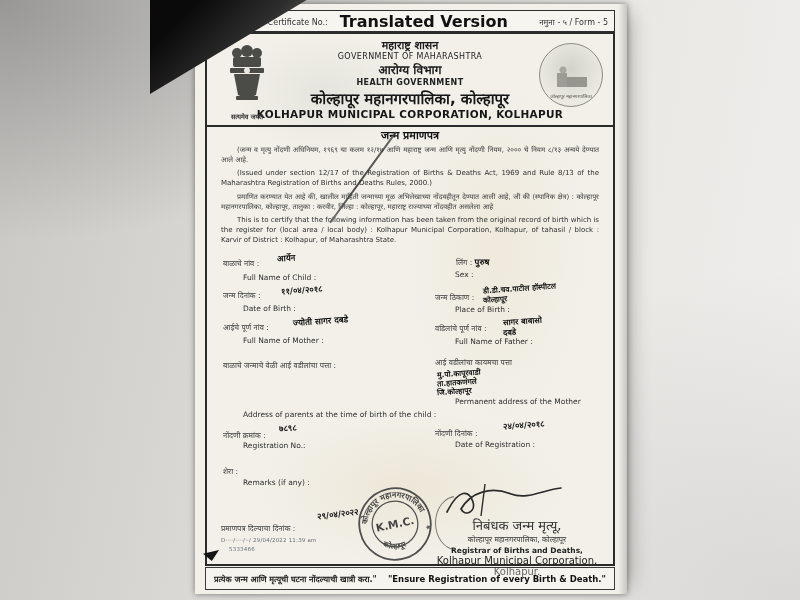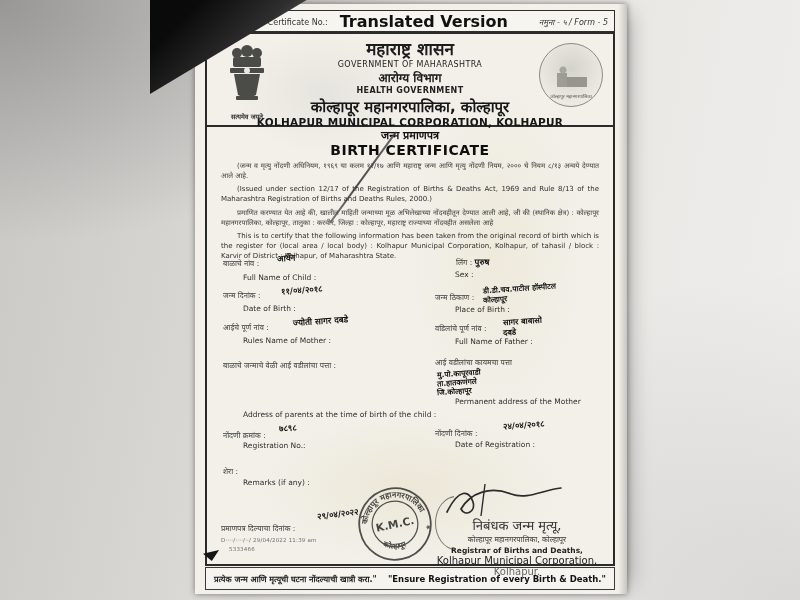--- a/index.html
+++ b/index.html
@@ -25,27 +25,27 @@
     content:"";position:absolute;right:0;top:0;bottom:0;width:9px;
     background:linear-gradient(to left, rgba(90,90,90,.28), transparent);
   }
   .topbar{
     position:absolute;left:10px;top:6px;right:12px;height:20px;
     border:1.6px solid #2e2e2e;display:flex;align-items:center;background:rgba(255,255,255,.35);
   }
   .topbar .cell{padding:0 6px;white-space:nowrap;}
   .tb-left{font-size:8px;flex:1.2;color:#333;}
   .tb-mid{font-size:16px;font-weight:bold;flex:1;text-align:right;color:#111;}
-  .tb-right{font-size:8px;flex:1;text-align:right;color:#333;font-style:italic;}
+  .tb-right{font-size:8px;flex:1;text-align:right;color:#333;}
   .frame{
     position:absolute;left:10px;top:28px;right:12px;height:530px;
     border:2px solid #2b2b2b;
   }
   .hdr{position:relative;height:88px;border-bottom:2px solid #2b2b2b;text-align:center;}
-  .hdr-line1{font-size:17px;font-weight:bold;margin-top:3px;color:#1d1d1d;}
+  .hdr-line1{font-size:11px;font-weight:bold;margin-top:3px;color:#1d1d1d;}
   .hdr-line2{font-size:8px;font-weight:normal;letter-spacing:.4px;color:#222;}
   .hdr-line3{font-size:12px;font-weight:bold;color:#1d1d1d;}
   .hdr-line4{font-size:8px;font-weight:bold;letter-spacing:.4px;color:#222;}
   .hdr-line5{font-size:15px;font-weight:bold;margin-top:1px;color:#161616;}
   .hdr-line6{font-size:10.5px;font-weight:bold;letter-spacing:.3px;color:#161616;}
   .emblem{position:absolute;left:14px;top:6px;width:52px;text-align:center;}
   .emblem .motto{font-size:6.5px;font-weight:bold;color:#333;margin-top:1px;}
   .seal{
     position:absolute;right:10px;top:6px;width:62px;height:62px;border-radius:50%;
     border:1.5px solid #8a8a86;display:flex;flex-direction:column;align-items:center;justify-content:flex-end;
@@ -137,38 +137,37 @@
       <div class="hdr-line5">कोल्हापूर महानगरपालिका, कोल्हापूर</div>
       <div class="hdr-line6">KOLHAPUR MUNICIPAL CORPORATION, KOLHAPUR</div>
 
       <div class="seal">
         <div class="seal-art"></div>
         <div class="seal-cap">कोल्हापूर महानगरपालिका</div>
       </div>
     </div>
 
     <div class="title-mr">जन्म प्रमाणपत्र</div>
-    <div class="title-en">BIRTH CERTIFICATE</div>
 
     <div class="para ind">(जन्म व मृत्यु नोंदणी अधिनियम, १९६९ चा कलम १२/१७ आणि महाराष्ट्र जन्म आणि मृत्यु नोंदणी नियम, २००० चे नियम ८/१३ अन्वये देण्यात आले आहे.</div>
     <div class="para ind en">(Issued under section 12/17 of the Registration of Births &amp; Deaths Act, 1969 and Rule 8/13 of the Maharashtra Registration of Births and Deaths Rules, 2000.)</div>
     <div class="para ind">प्रमाणित करण्यात येत आहे की, खालील माहिती जन्माच्या मूळ अभिलेखाच्या नोंदवहीतून देण्यात आली आहे, जी की (स्थानिक क्षेत्र) : कोल्हापूर महानगरपालिका, कोल्हापूर, तालुका : करवीर,  जिल्हा : कोल्हापूर, महाराष्ट्र राज्याच्या नोंदवहीत असलेला आहे</div>
     <div class="para ind en">This is to certify that the following information has been taken from the original record of birth which is the register for (local area / local body) : Kolhapur Municipal Corporation, Kolhapur, of tahasil / block : Karvir of District : Kolhapur, of Maharashtra State.</div>
 
     <div class="fx flabel-mr" style="left:16px;top:224px;">बाळाचे नांव :</div>
     <div class="fx fval hand" style="left:70px;top:218px;">आर्येन</div>
     <div class="fx flabel-en" style="left:16px;top:239px;">Full Name of Child :</div>
 
     <div class="fx flabel-mr" style="left:16px;top:256px;">जन्म दिनांक :</div>
     <div class="fx fval hand" style="left:74px;top:250px;">११/०४/२०१८</div>
     <div class="fx flabel-en" style="left:16px;top:270px;">Date of Birth :</div>
 
     <div class="fx flabel-mr" style="left:16px;top:288px;">आईचे पूर्ण नांव :</div>
     <div class="fx fval hand" style="left:86px;top:281px;">ज्योती सागर दबडे</div>
-    <div class="fx flabel-en" style="left:16px;top:302px;">Rules Name of Mother :</div>
+    <div class="fx flabel-en" style="left:16px;top:302px;">Full Name of Mother :</div>
 
     <div class="fx flabel-mr" style="left:16px;top:326px;width:190px;">बाळाचे जन्माचे वेळी आई वडीलांचा पत्ता :</div>
     <div class="fx flabel-en" style="left:16px;top:376px;width:200px;">Address of parents at the time of birth of the child :</div>
 
     <div class="fx fval hand" style="left:72px;top:388px;">७८९८</div>
     <div class="fx flabel-mr" style="left:16px;top:396px;">नोंदणी क्रमांक :</div>
     <div class="fx flabel-en" style="left:16px;top:407px;">Registration No.:</div>
 
     <div class="fx flabel-mr" style="left:16px;top:432px;">शेरा :</div>
     <div class="fx flabel-en" style="left:16px;top:444px;">Remarks (if any) :</div>

